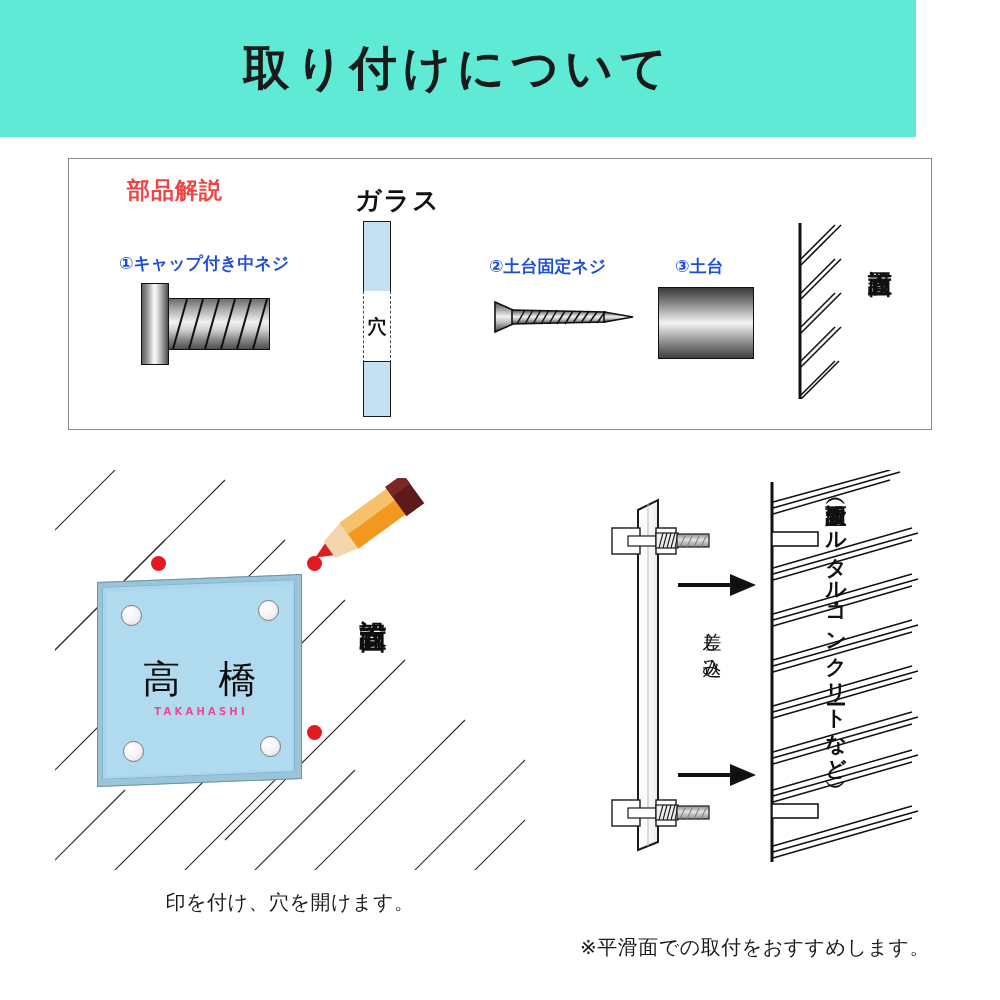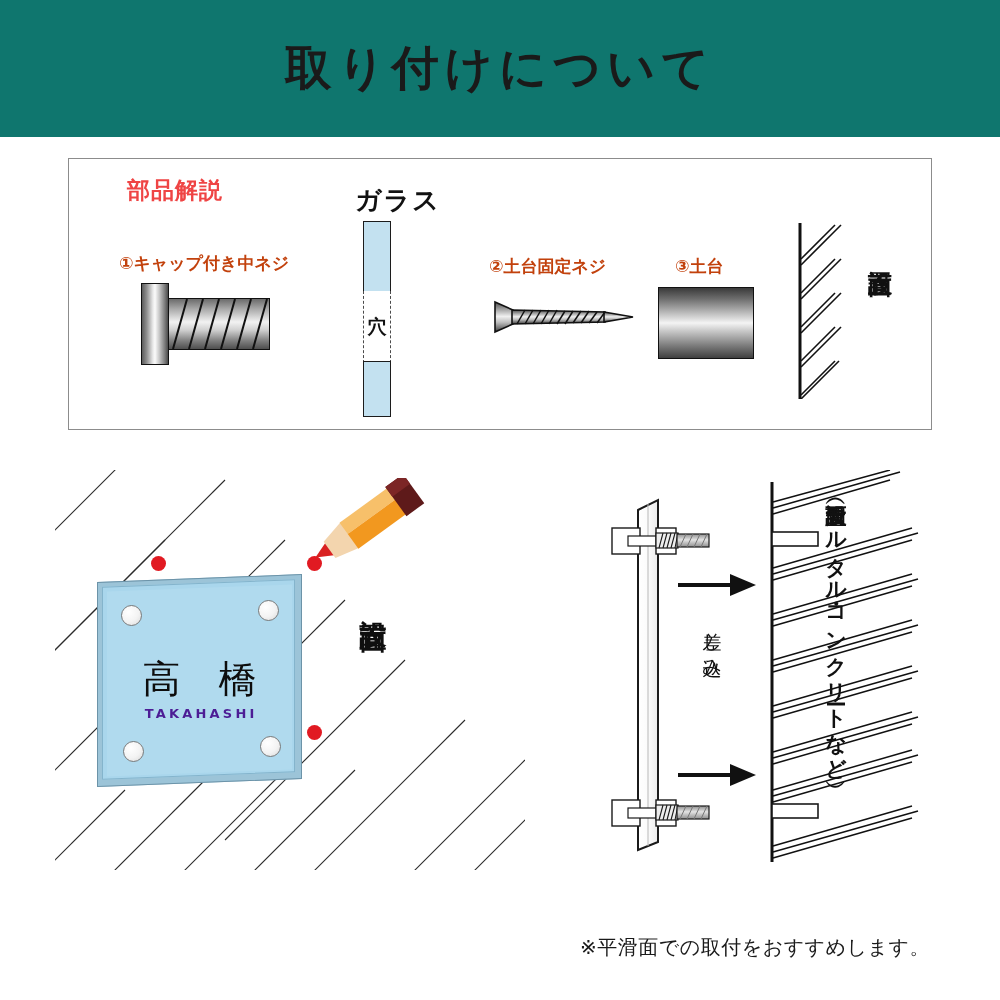--- a/index.html
+++ b/index.html
@@ -12,22 +12,22 @@
     height: 1000px;
     font-family: "DejaVu Sans", "Liberation Sans", sans-serif;
     position: relative;
     overflow: hidden;
   }
 
   
   .header-band {
     position: absolute;
     left: 0; top: 0;
-    width: 1000px; height: 137px;
-    background: #0f766e;
+    width: 916px; height: 137px;
+    background: #5eead4;
     display: flex;
     align-items: center;
     justify-content: center;
   }
   .header-title {
     font-size: 47px;
     font-weight: 700;
     color: #1a1a1a;
     letter-spacing: 6px;
     font-family: "DejaVu Sans", "Liberation Sans", sans-serif;
@@ -48,21 +48,21 @@
     font-size: 23px;
     font-weight: 700;
     color: #ef4444;
     letter-spacing: 1px;
   }
 
   .lbl {
     position: absolute;
     font-size: 17px;
     font-weight: 700;
-    color: #c2410c;
+    color: #1d4ed8;
     white-space: nowrap;
     letter-spacing: 0px;
   }
   .lbl-big {
     position: absolute;
     font-size: 26px;
     font-weight: 700;
     color: #111;
     letter-spacing: 2px;
     white-space: nowrap;
@@ -183,23 +183,23 @@
     font-size: 38px;
     font-weight: 400;
     color: #0d0d0d;
     letter-spacing: 13px;
     text-indent: 13px;
   }
   .plate-roman {
     position: absolute;
     left: 0; width: 205px;
     text-align: center;
-    font-size: 13px;
+    font-size: 10px;
     font-weight: 600;
-    color: #4c1d95;
+    color: #ec4899;
     letter-spacing: 3.2px;
     text-indent: 3.2px;
   }
 
   .red-dot {
     position: absolute;
     width: 15px; height: 15px;
     border-radius: 50%;
     background: #e11a22;
   }
@@ -495,17 +495,18 @@
       <line x1="213" y1="382" x2="358" y2="341"></line>
       <line x1="213" y1="376" x2="352" y2="336"></line>
     </g>
   </svg>
 
   <div class="vert vlabel-insert" style="left:140px; top:148px;">差し込み</div>
   <div class="vert vlabel-wall" style="left:262px; top:18px;">設置面（モルタル・コンクリートなど）</div>
 </div>
 
 <div class="caption" style="left:55px; top:884px; width:470px;">
+  <div>印を付け、穴を開けます。</div>
 </div>
 
 <div class="caption" style="left:520px; top:929px; width:470px;">
   <div>※平滑面での取付をおすすめします。</div>
 </div>
 
 </body></html>

